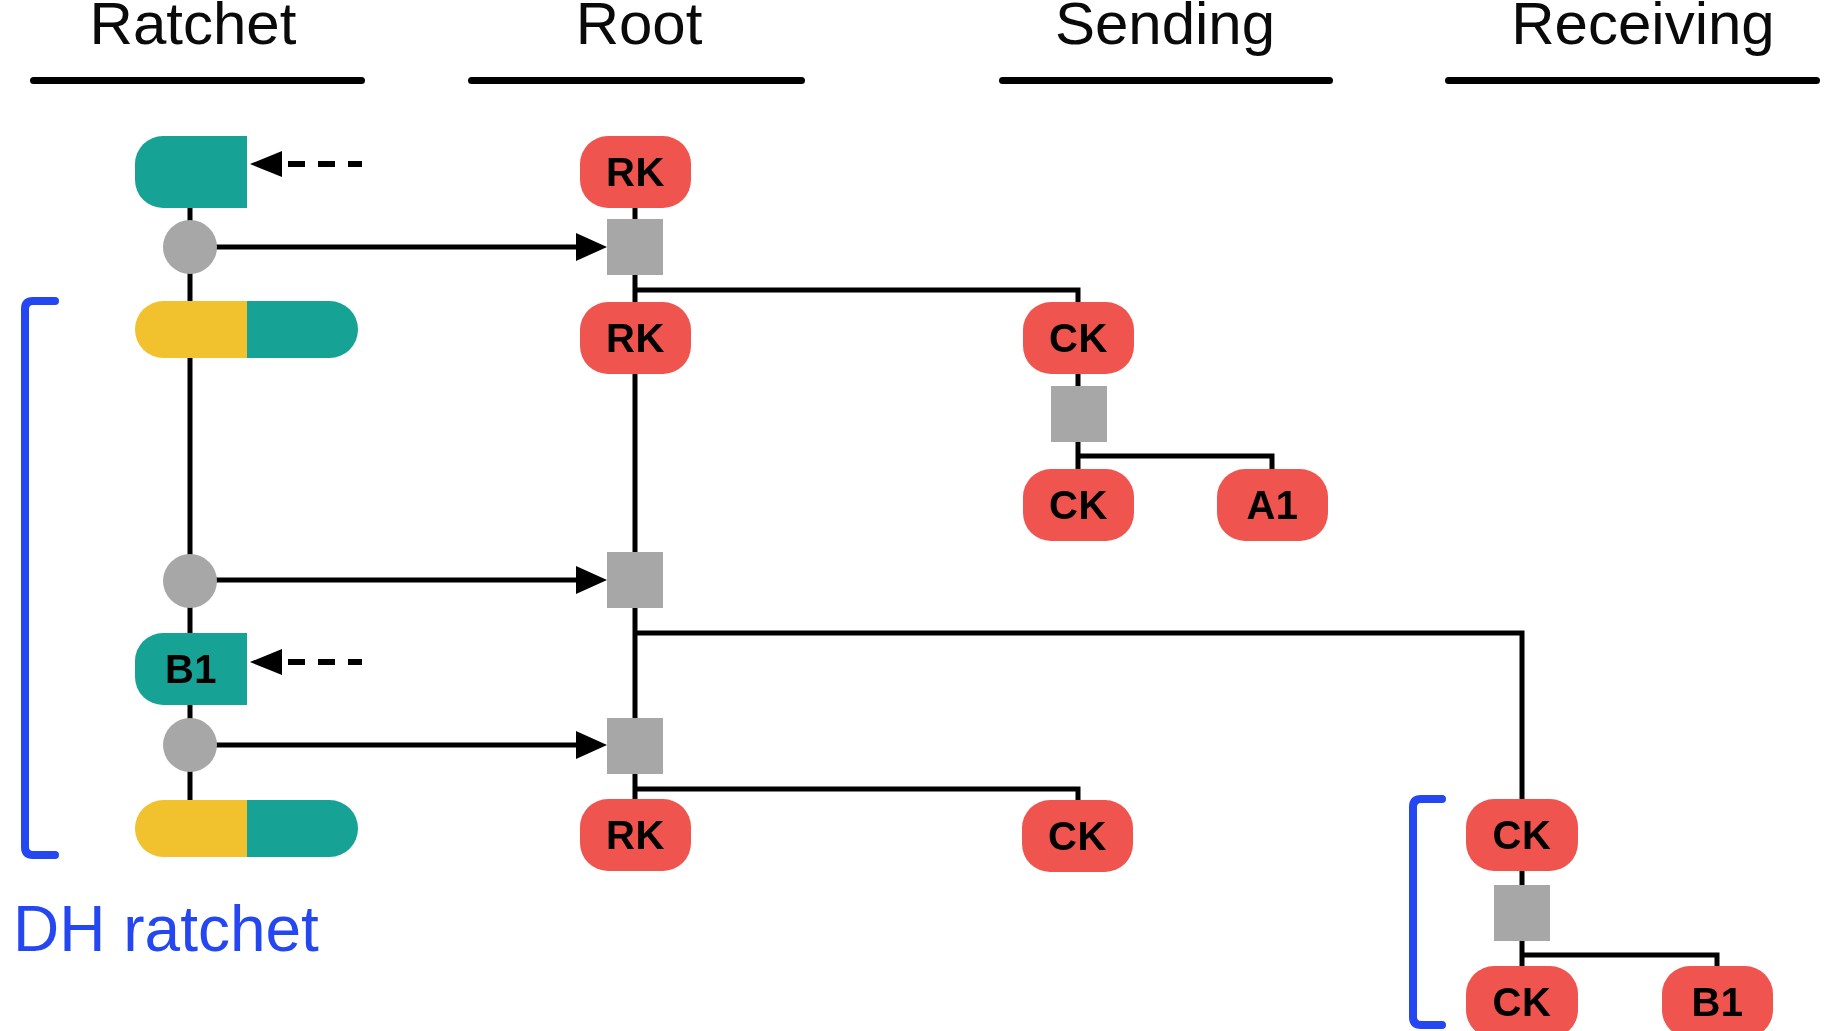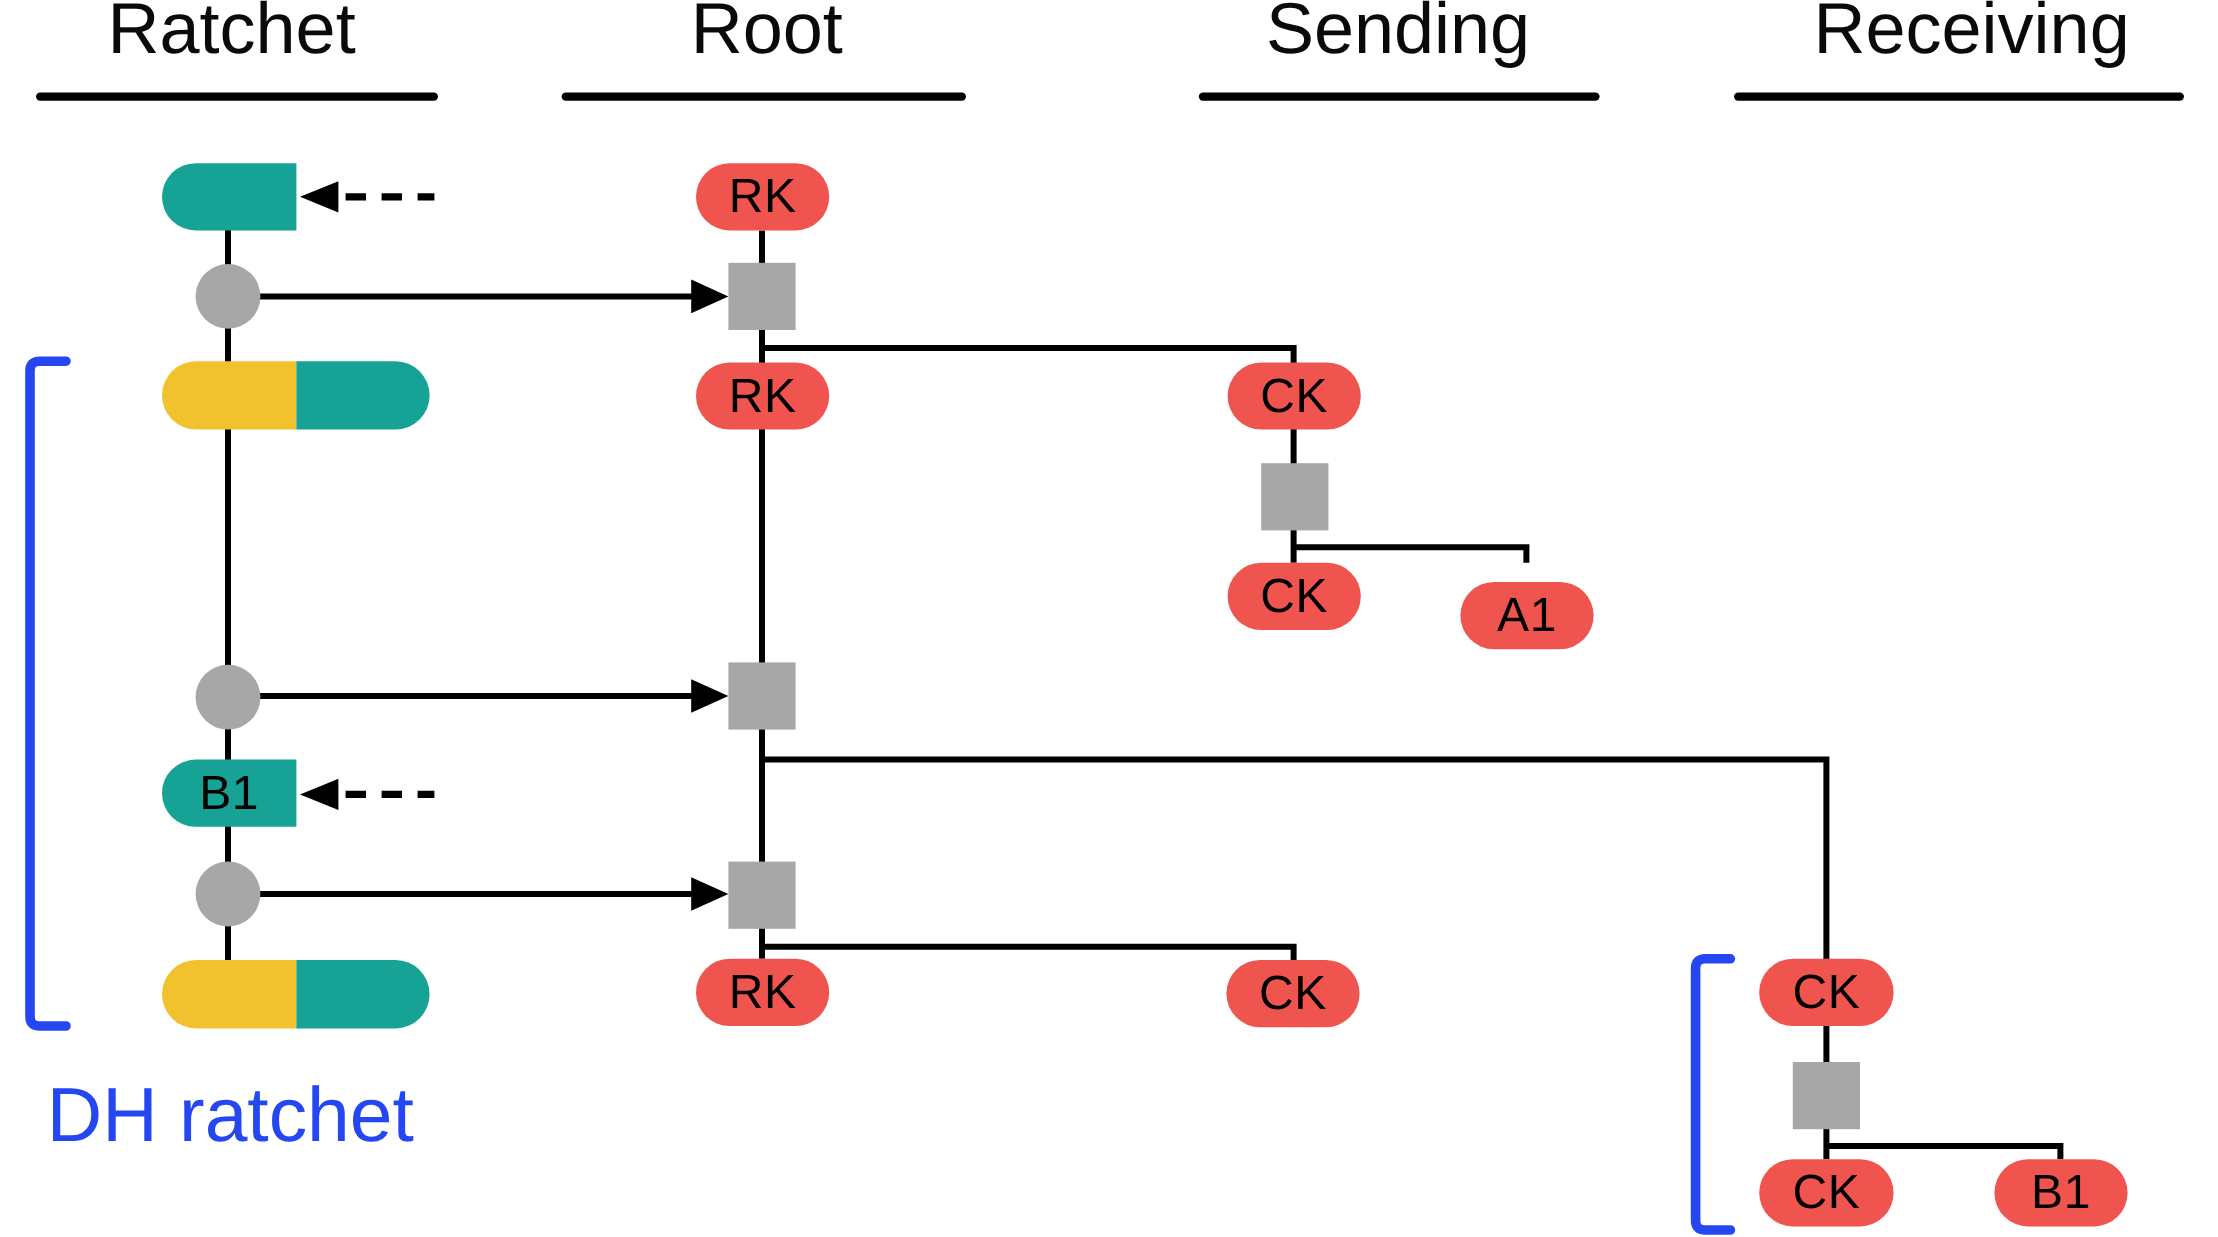--- a/index.html
+++ b/index.html
@@ -3,39 +3,38 @@
 <meta charset="utf-8">
 <style>
   html,body{margin:0;padding:0;background:#ffffff;}
   #canvas{
     position:relative;width:1848px;height:1031px;background:#fff;overflow:hidden;
     font-family:"Liberation Sans", sans-serif;
     padding-left:13px;
   }
   svg.connectors{position:absolute;left:0;top:0;z-index:1;}
   .pill{
-    position:absolute;z-index:2;height:56px;border-radius:28px;
+    position:absolute;z-index:2;height:72px;border-radius:28px;
     background:var(--red);display:flex;align-items:center;justify-content:center;
-    font-size:40px;color:#000;letter-spacing:0.5px;
+    font-size:40px;color:#000;letter-spacing:0.5px;font-weight:bold;
   }
   .pill-half-left{border-radius:28px 0 0 28px;background:var(--teal);}
   .dualpill{position:absolute;z-index:2;height:57px;display:flex;}
   .dualpill .half-y{width:111.5px;height:100%;background:var(--yellow);border-radius:28.5px 0 0 28.5px;}
   .dualpill .half-t{width:111.5px;height:100%;background:var(--teal);border-radius:0 28.5px 28.5px 0;}
   .sq{position:absolute;z-index:2;width:56px;height:56px;background:var(--gray);}
   .circ{position:absolute;z-index:2;width:54px;height:54px;border-radius:50%;background:var(--gray);}
   .hdr{
     position:absolute;z-index:2;top:-6px;font-size:60px;color:#0a0a0a;
     transform:translateX(-50%);white-space:nowrap;line-height:1;
   }
   .hdr-line{position:absolute;z-index:2;top:77px;height:7px;background:#000;border-radius:3.5px;}
   .note{
     position:absolute;z-index:2;font-size:64px;line-height:1;color:var(--blue);
     white-space:nowrap;
-    margin-left:26px;
   }
 </style>
 </head>
 <body>
 
 <div id="canvas">
 
   <svg class="connectors" width="1848" height="1031" viewBox="0 0 1848 1031">
     <g stroke="#000" stroke-width="5" fill="none">
 
@@ -100,21 +99,21 @@
   <div class="pill" style="left:580px;top:136px;width:111px">RK</div>
   <div class="sq" style="left:607px;top:219px"></div>
   <div class="pill" style="left:580px;top:302px;width:111px">RK</div>
   <div class="sq" style="left:607px;top:552px"></div>
   <div class="sq" style="left:607px;top:718px"></div>
   <div class="pill" style="left:580px;top:799px;width:111px">RK</div>
 
   <div class="pill" style="left:1023px;top:302px;width:111px">CK</div>
   <div class="sq" style="left:1051px;top:386px"></div>
   <div class="pill" style="left:1023px;top:469px;width:111px">CK</div>
-  <div class="pill" style="left:1217px;top:485px;width:111px">A1</div>
+  <div class="pill" style="left:1217px;top:469px;width:111px">A1</div>
   <div class="pill" style="left:1022px;top:800px;width:111px">CK</div>
 
   <div class="pill" style="left:1466px;top:799px;width:112px">CK</div>
   <div class="sq" style="left:1494px;top:885px"></div>
   <div class="pill" style="left:1466px;top:966px;width:112px">CK</div>
   <div class="pill" style="left:1662px;top:966px;width:111px">B1</div>
 
   <div class="note" style="left:13px;top:897px">DH ratchet</div>
 
 </div>

